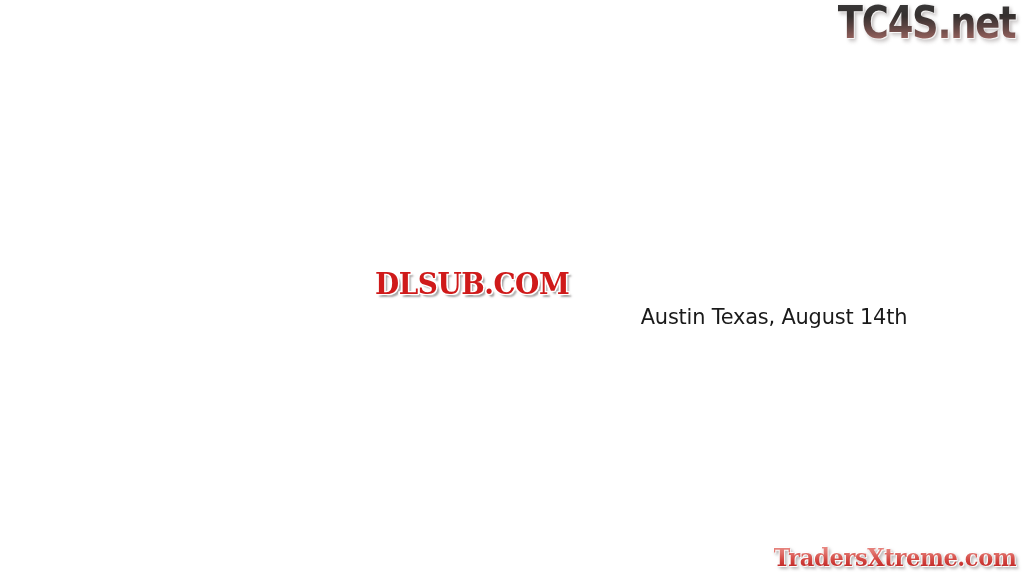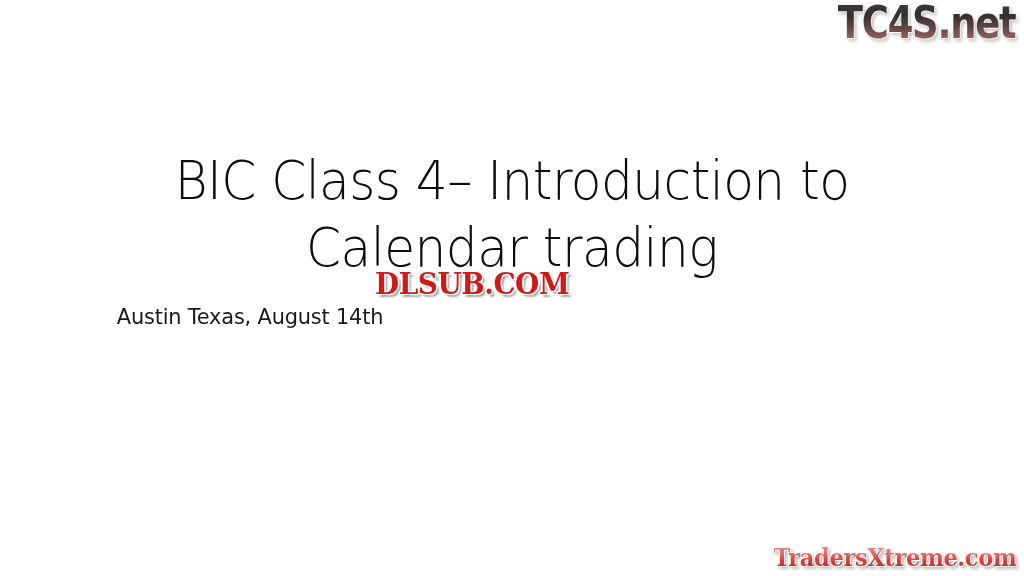--- a/index.html
+++ b/index.html
@@ -47,21 +47,21 @@
 
   .slide-title .line {
     display: block;
   }
 
   .subtitle-block {
     position: absolute;
     left: 96px;
     top: 303px;
     width: 832px;
-    text-align: left;
+    text-align: right;
   }
 
   .slide-subtitle {
     margin: 0;
     font-family: "DejaVu Sans", sans-serif;
     font-weight: 400;
     font-size: 22px;
     line-height: 1.25;
     letter-spacing: -0.2px;
     color: #1a1a1a;
@@ -153,26 +153,20 @@
     filter: drop-shadow(-1px -1px 0 rgba(255,255,255,0.95))
             drop-shadow(1px 1px 0 rgba(255,255,255,0.95))
             drop-shadow(2.5px 2.5px 1.5px rgba(120,115,115,0.5));
   }
 </style>
 </head>
 <body>
 
 <div id="slide">
 
-  <div class="title-block">
-    <h1 class="slide-title">
-      <span class="line">BIC Class 4– Introduction to</span>
-      <span class="line">Calendar trading</span>
-    </h1>
-  </div>
 
   <div class="subtitle-block">
     <p class="slide-subtitle">Austin Texas, August 14th</p>
   </div>
 
   <div class="wm-tc4s">TC4S.net</div>
 
   <div class="wm-dlsub">DLSUB.COM</div>
 
   <div class="wm-traders">TradersXtreme.com</div>

